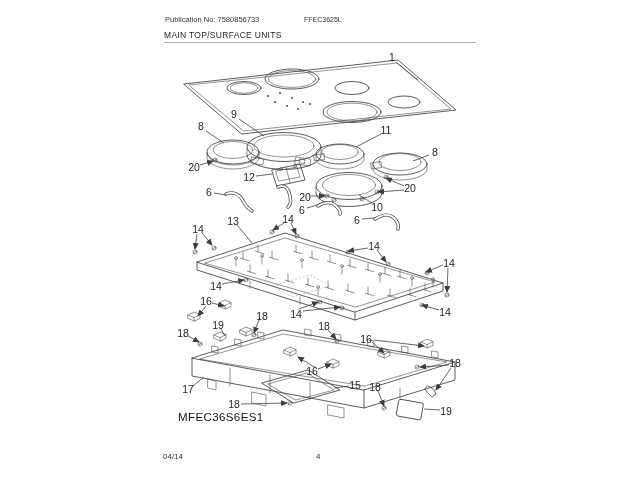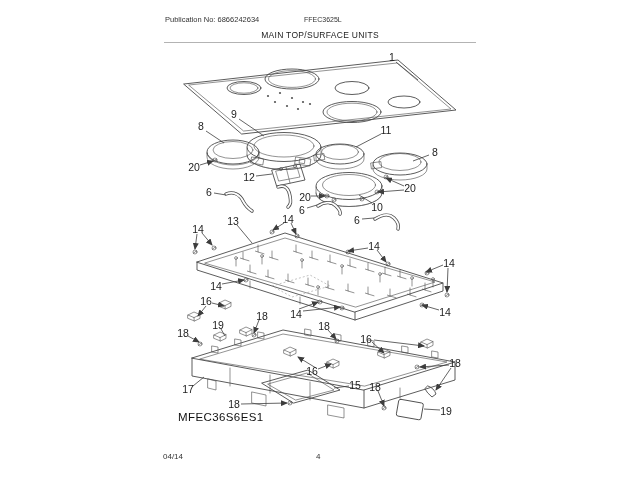--- a/index.html
+++ b/index.html
@@ -1,41 +1,41 @@
 <!DOCTYPE html>
 <html><head>
 <meta charset="utf-8">
 <style>
   html,body{margin:0;padding:0;background:#ffffff;}
   .page{position:relative;width:640px;height:480px;background:#ffffff;overflow:hidden;
         font-family:"Liberation Sans",sans-serif;color:#222;}
   .hdr-pub{position:absolute;left:165px;top:15px;font-size:7.5px;color:#333;}
   .hdr-model{position:absolute;left:304px;top:16px;font-size:7px;color:#333;}
-  .hdr-title{position:absolute;left:164px;top:30px;width:312px;text-align:center;
+  .hdr-title{position:absolute;left:164px;top:30px;width:312px;
              font-size:8.5px;letter-spacing:.3px;color:#222;}
   .hdr-rule{position:absolute;left:164px;top:42px;width:312px;height:0;
             border-top:1px solid #b3b3b3;}
   .ftr-date{position:absolute;left:163px;top:452px;font-size:8px;color:#333;}
   .ftr-page{position:absolute;left:316px;top:452px;font-size:8px;color:#333;}
   svg.diagram{position:absolute;left:0;top:0;}
   .lineart{stroke:#4a4a4a;fill:none;stroke-width:.9;stroke-linejoin:round;stroke-linecap:round;}
   .thin{stroke-width:.6;}
   .ghost{stroke:#9a9a9a;stroke-dasharray:2 2;stroke-width:.6;fill:none;}
   .leader{stroke:#3d3d3d;stroke-width:.8;fill:none;}
   .callout-text{font-family:"Liberation Sans",sans-serif;font-size:10.5px;fill:#1c1c1c;text-anchor:middle;}
   .model-code{font-family:"Liberation Sans",sans-serif;font-size:11.5px;fill:#111;letter-spacing:.4px;}
   .tube{stroke:#4a4a4a;stroke-width:3.4;fill:none;stroke-linecap:round;}
   .tube-core{stroke:#ffffff;stroke-width:1.8;fill:none;stroke-linecap:round;}
 </style>
 </head>
 <body>
 
 <div class="page">
 
-  <span class="hdr-pub">Publication No: 6866242634</span>
+  <span class="hdr-pub">Publication No: 7580856733</span>
   <span class="hdr-model">FFEC3625L</span>
   <div class="hdr-title">MAIN TOP/SURFACE UNITS</div>
   <div class="hdr-rule"></div>
 
   <svg class="diagram" width="640" height="480" viewBox="0 0 640 480">
     <defs>
       <pattern id="hatch" width="4" height="4" patternUnits="userSpaceOnUse" patternTransform="rotate(45)">
         <line x1="0" y1="0" x2="0" y2="4" stroke="#8c8c8c" stroke-width="0.7"></line>
       </pattern>
       <marker id="ah" markerWidth="7" markerHeight="6" refX="6" refY="3" orient="auto" markerUnits="userSpaceOnUse">

